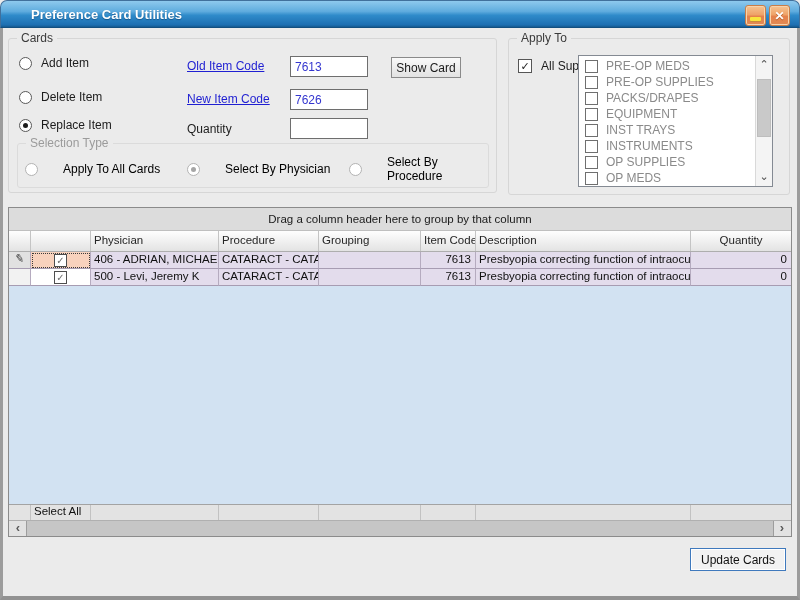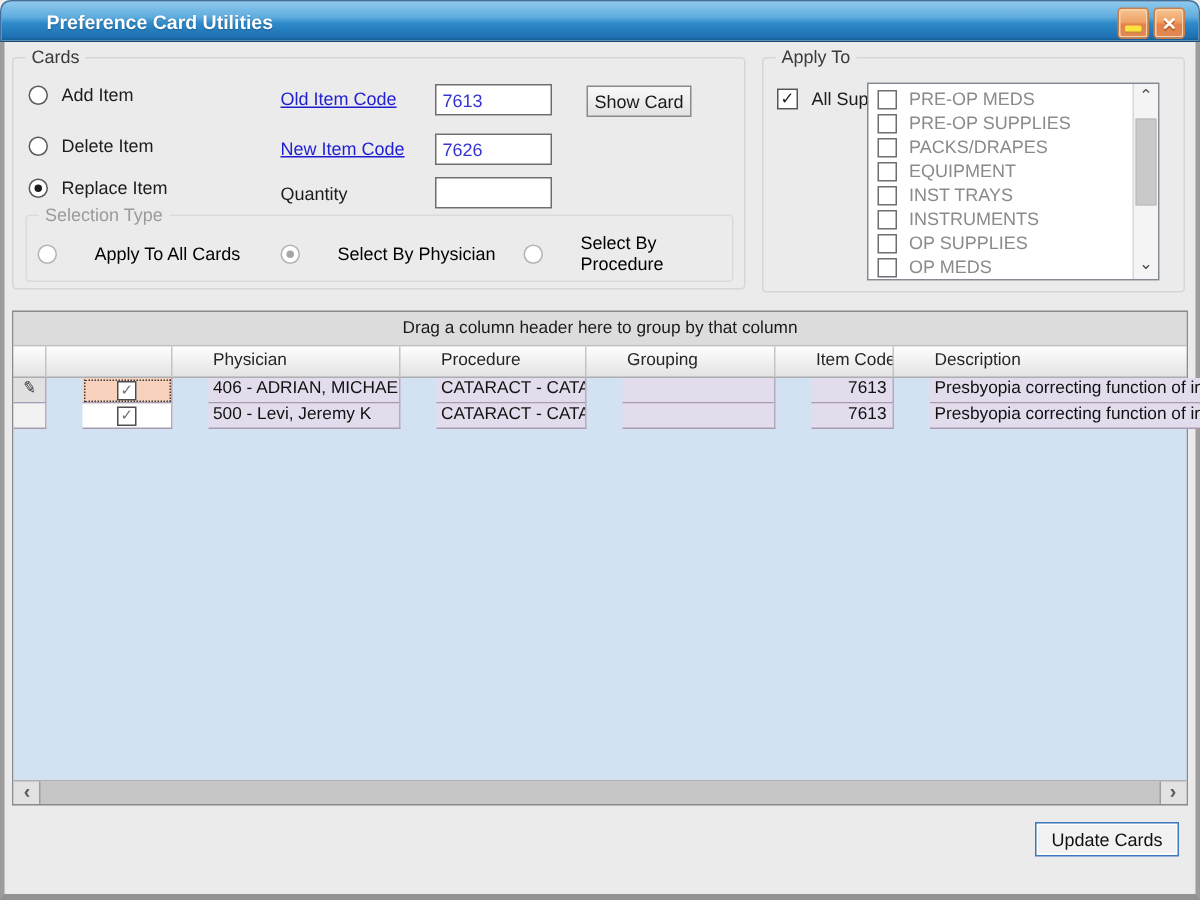--- a/index.html
+++ b/index.html
@@ -58,24 +58,24 @@
   .list-item { display:flex; align-items:flex-end; gap:8px; height:16px; padding-left:6px; cursor:default; }
   .list-item span.lbl { font-size:12px; color:#8a8a8a; white-space:nowrap; }
   .vscroll { position:absolute; right:0; top:0; width:17px; height:100%; background:#f4f4f4; border-left:1px solid #d9d9d9; }
   .varrow { position:absolute; left:0; width:16px; height:16px; color:#4f4f4f; font-size:11px; text-align:center; line-height:14px; cursor:pointer; }
   .vthumb { position:absolute; left:1px; width:14px; background:#c9c9c9; border:1px solid #bdbdbd; cursor:pointer; }
 
   
   .grid { position:absolute; left:8px; top:207px; width:784px; height:330px; border:1px solid #8b8b8b; background:#d2e2f2; display:flex; flex-direction:column; }
   .grid-caption { height:17px; background:linear-gradient(#fbfbfb,#d3d3d3); border-bottom:1px solid #a8a8a8; text-align:center; font-size:11.5px; color:#111; line-height:16px; }
   .grid-hint { height:23px; background:#dcdcdc; border-bottom:1px solid #bfbfbf; text-align:center; font-size:11.5px; color:#1a1a1a; line-height:22px; cursor:default; }
-  .gcols { display:grid; grid-template-columns:22px 60px 128px 100px 102px 55px 215px 1fr;gap:24px; }
+  .gcols { display:grid; grid-template-columns:22px 60px 128px 100px 102px 55px 215px 1fr; }
   .grid-header { height:21px; background:linear-gradient(#fefefe,#e3e3e3); border-bottom:1px solid #aeaeae; }
   .grid-header .hc { border-right:1px solid #c4c4c4; font-size:11.5px; color:#262626; padding:3px 3px 0 3px; white-space:nowrap; overflow:hidden; cursor:pointer; }
-  .grid-header .hc.r { text-align:left; }
+  .grid-header .hc.r { text-align:center; }
   .grow { height:17px; cursor:pointer; }
   .grow .c { border-right:1px solid #b5abbf; border-bottom:1px solid #a79cb2; font-size:11.5px; color:#111; padding:1px 3px 0 3px; white-space:nowrap; overflow:hidden; background:#e3dcec; }
   .grow .c.r { text-align:right; padding-right:4px; }
   .grow .c.ind { background:#e1e1e1; text-align:center; padding:0; color:#333; font-size:11px; }
   .grow .c.ind.w { background:#f2f2f2; }
   .grow .c.chk { background:#fff; display:flex; align-items:center; justify-content:center; padding:0; }
   .grow .c.chk.sel { background:#f8d2bd; outline:1px dotted #3a3a3a; outline-offset:-2px; }
   .gcheck { width:13px; height:13px; border:1px solid #4e4e4e; background:#fff; font-size:10px; color:#6e6e6e; line-height:11px; text-align:center; }
   .grid-empty { flex:1 1 auto; background:#d2e2f2; }
   .grid-footer { height:16px; background:#e3e3e3; border-top:1px solid #a3a3a3; }
@@ -235,20 +235,30 @@
       <div class="c">500 - Levi, Jeremy K</div>
       <div class="c">CATARACT - CATAR</div>
       <div class="c"></div>
       <div class="c r">7613</div>
       <div class="c">Presbyopia correcting function of intraocular</div>
       <div class="c r" style="border-right:none;">0</div>
     </div>
 
     <div class="grid-empty"></div>
 
+    <div class="grid-footer gcols">
+      <div class="fc"></div>
+      <div class="fc sa">Select All</div>
+      <div class="fc"></div>
+      <div class="fc"></div>
+      <div class="fc"></div>
+      <div class="fc"></div>
+      <div class="fc"></div>
+      <div class="fc" style="border-right:none;"></div>
+    </div>
 
     <div class="hscroll">
       <span class="harrow l">‹</span>
       <span class="hthumb"></span>
       <span class="harrow r">›</span>
     </div>
   </div>
 
   <button class="update-btn">Update Cards</button>
 

